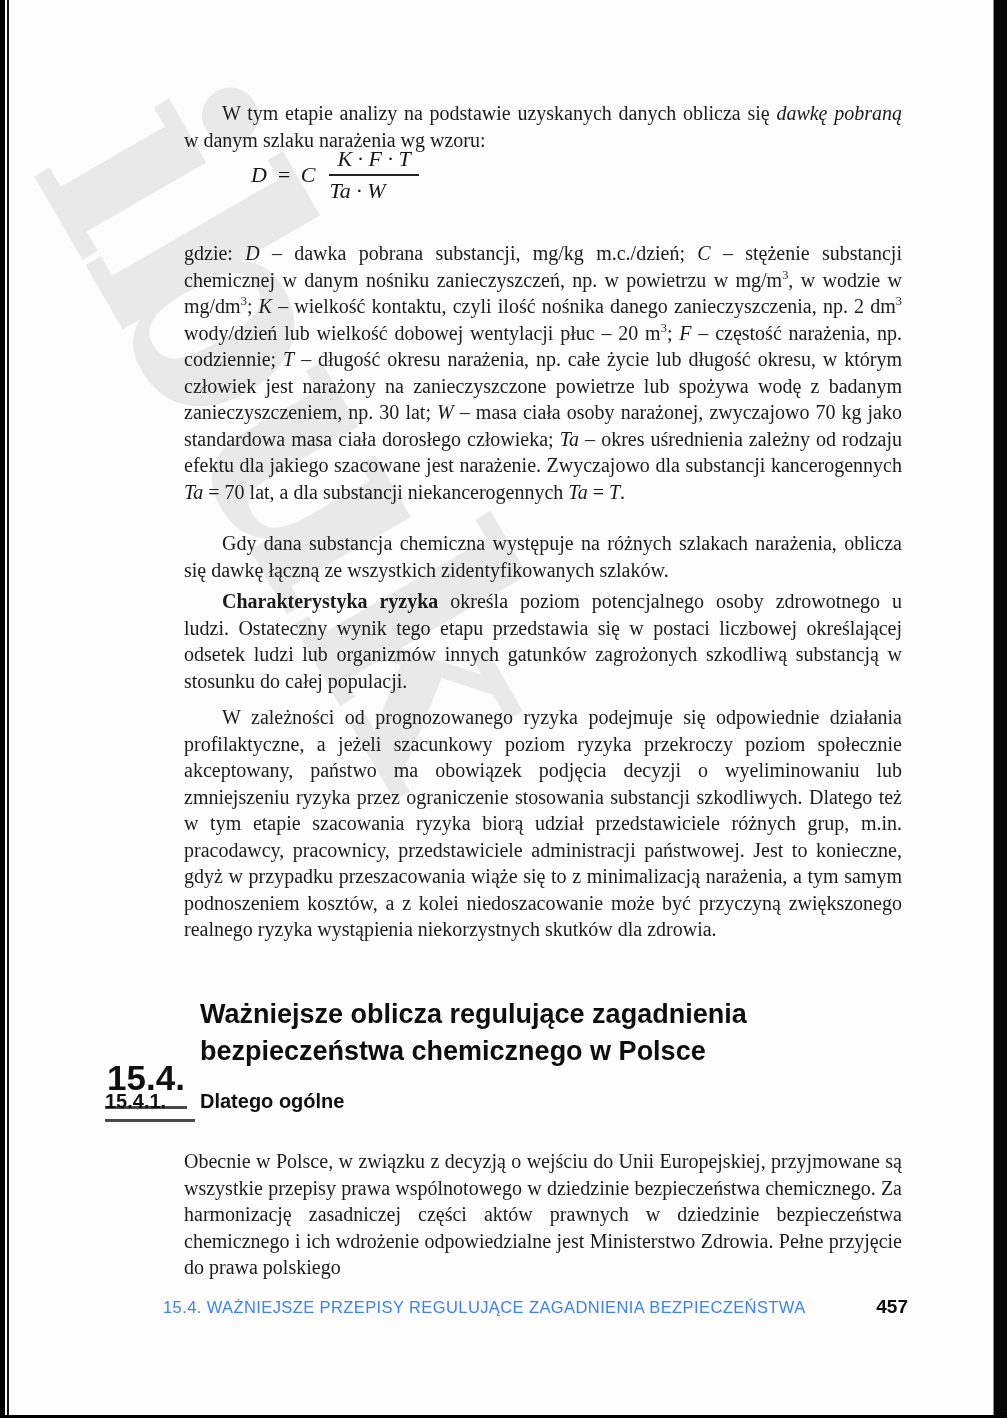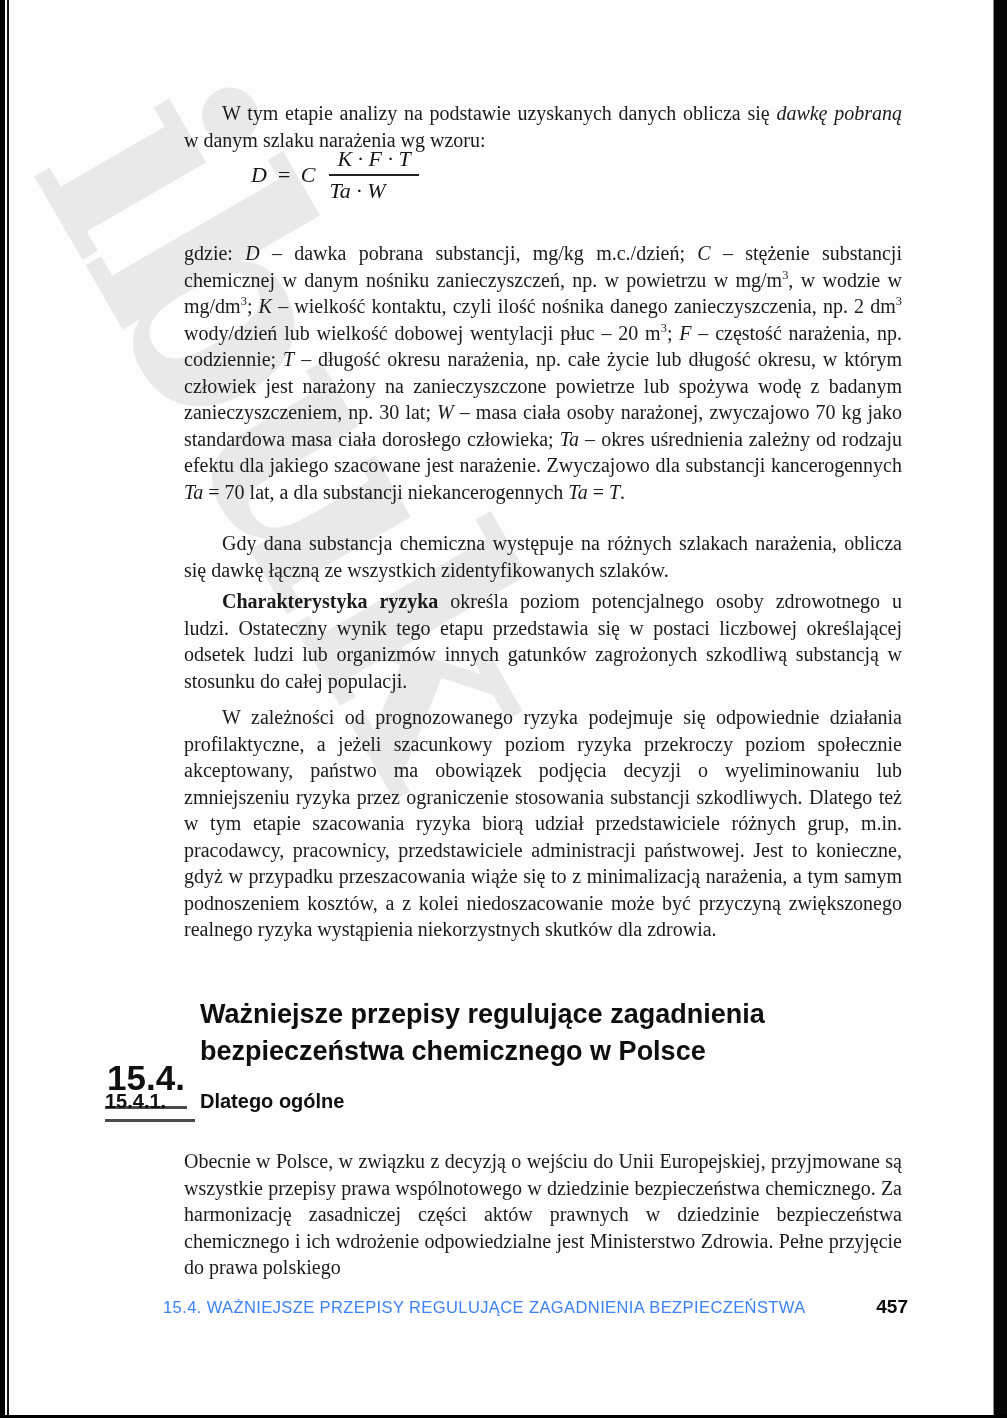--- a/index.html
+++ b/index.html
@@ -98,21 +98,21 @@
     <p class="para ind p4"><span class="b">Charakterystyka ryzyka</span><span> określa poziom potencjalnego osoby zdrowotnego u ludzi. Ostateczny wynik tego etapu przedstawia się w postaci liczbowej określającej odsetek ludzi lub organizmów innych gatunków zagrożonych szkodliwą substancją w stosunku do całej populacji.</span></p>
 
     <p class="para ind p5"><span>W zależności od prognozowanego ryzyka podejmuje się odpowiednie działania profilaktyczne, a jeżeli szacunkowy poziom ryzyka przekroczy poziom społecznie akceptowany, państwo ma obowiązek podjęcia decyzji o wyeliminowaniu lub zmniejszeniu ryzyka przez ograniczenie stosowania substancji szkodliwych. Dlatego też w tym etapie szacowania ryzyka biorą udział przedstawiciele różnych grup, m.in. pracodawcy, pracownicy, przedstawiciele administracji państwowej. Jest to konieczne, gdyż w przypadku przeszacowania wiąże się to z minimalizacją narażenia, a tym samym podnoszeniem kosztów, a z kolei niedoszacowanie może być przyczyną zwiększonego realnego ryzyka wystąpienia niekorzystnych skutków dla zdrowia.</span></p>
 
     <p class="para p6"><span>Obecnie w Polsce, w związku z decyzją o wejściu do Unii Europejskiej, przyjmowane są wszystkie przepisy prawa wspólnotowego w dziedzinie bezpieczeństwa chemicznego. Za harmonizację zasadniczej części aktów prawnych w dziedzinie bezpieczeństwa chemicznego i ich wdrożenie odpowiedzialne jest Ministerstwo Zdrowia. Pełne przyjęcie do prawa polskiego</span></p>
 
   </div>
 
   <div class="h1-num">15.4.</div>
   <div class="h1">
-    <div>Ważniejsze przepisy regulujące zagadnienia</div>
+    <div>Ważniejsze oblicza regulujące zagadnienia</div>
     <div>bezpieczeństwa chemicznego w Polsce</div>
   </div>
 
   <div class="h2-num">15.4.1.</div>
   <div class="h2">Dlatego ogólne</div>
 
   <div class="footer">
     <span class="footer-text">15.4. WAŻNIEJSZE PRZEPISY REGULUJĄCE ZAGADNIENIA BEZPIECZEŃSTWA</span>
     <span class="footer-page">457</span>
   </div>

